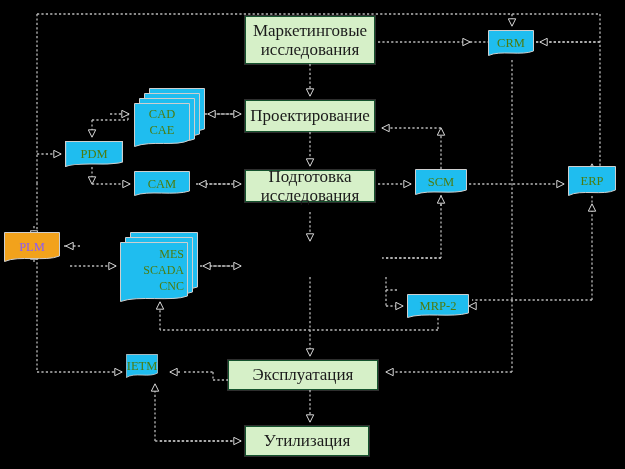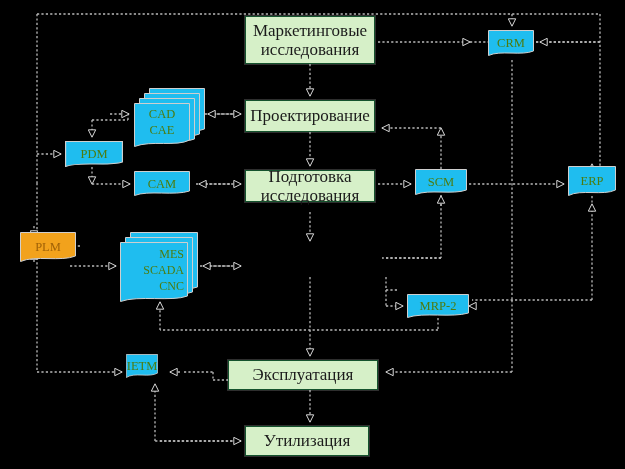--- a/index.html
+++ b/index.html
@@ -245,20 +245,20 @@
       <path d="M11.5,5.5 H78.5 V60 C63,66 29,59 11.5,65.5 Z" fill="#1fbdef" stroke="#cfcfcf" stroke-width="1"></path>
       <path d="M6.5,10.5 H73.5 V64 C58,70 24,63 6.5,69.5 Z" fill="#1fbdef" stroke="#cfcfcf" stroke-width="1"></path>
     </svg>
     <span class="lbl" style="position:absolute;left:10px;top:14px;width:58px;font-size:12px;line-height:1.35;text-align:right;">
       <span>MES</span><br>
       <span>SCADA</span><br>
       <span>CNC</span>
     </span>
   </div>
 
-  <div class="node orange" style="left:20px;top:232px;width:56px;height:30px;font-size:12.5px;color:#a16207;font-family:Liberation Serif, serif;">
+  <div class="node orange" style="left:4px;top:232px;width:56px;height:30px;font-size:12.5px;color:#8b5cf6;font-family:Liberation Serif, serif;">
     <svg class="cyanbody" viewBox="0 0 56 30" preserveAspectRatio="none">
       <path d="M0.5,0.5 H55.5 V24 C41,30 15,23 0.5,29.5 Z" fill="#f2a21c" stroke="#cfcfcf" stroke-width="1"></path>
     </svg>
     <span class="lbl">PLM</span>
   </div>
 
 </div>
 
 </body></html>

